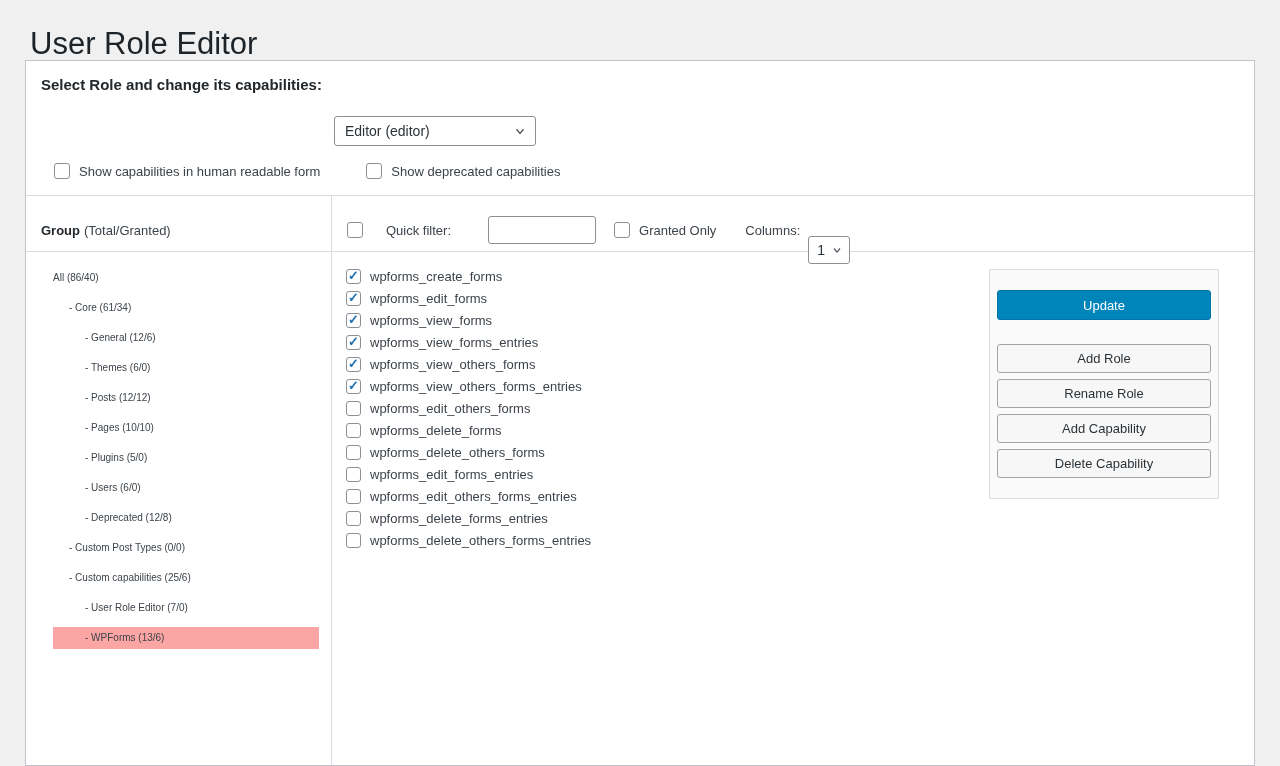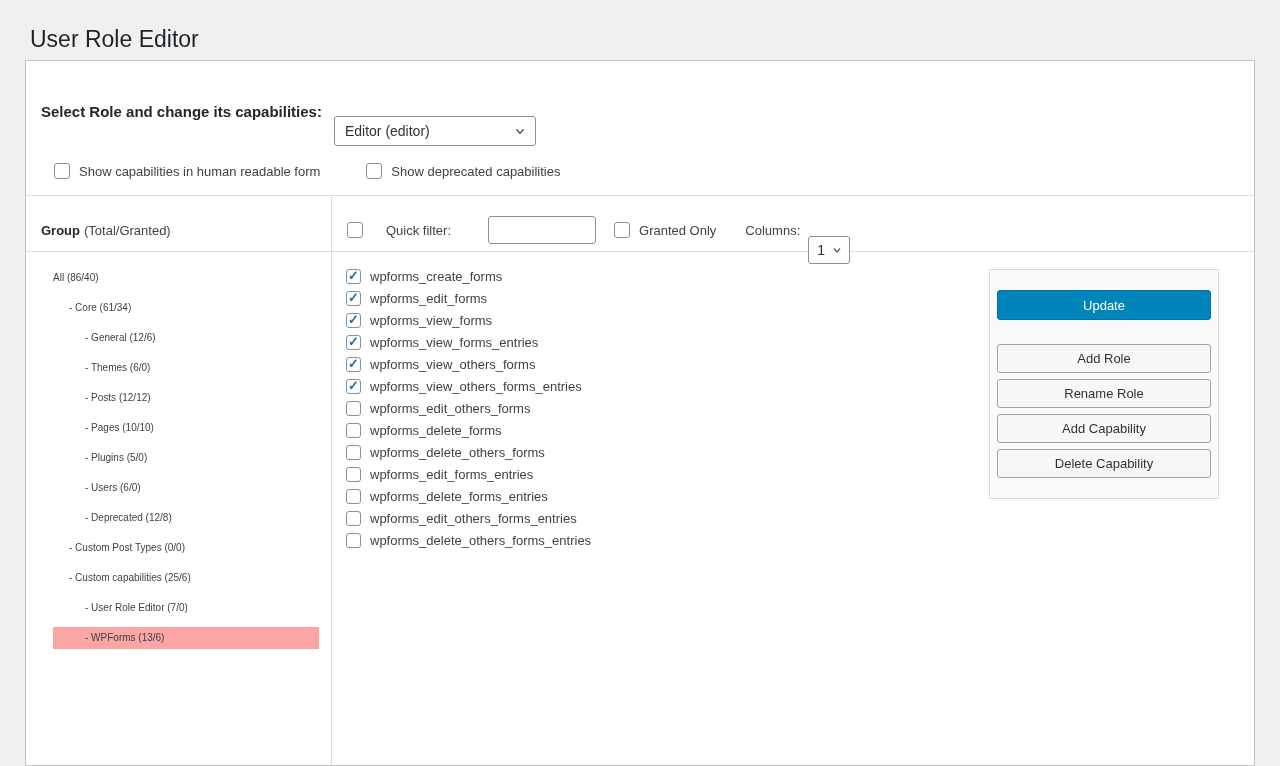--- a/index.html
+++ b/index.html
@@ -7,34 +7,34 @@
   body {
     width:1280px; height:766px;
     background:#f0f0f1;
     font-family:"Liberation Sans", sans-serif;
     color:#3c434a;
   }
   .page { position:relative; width:1280px; height:766px; }
 
   .page-title {
     position:absolute; left:30px; top:26px;
-    font-size:23px; font-weight:400; color:#1d2327;
+    font-size:31px; font-weight:400; color:#1d2327;
   }
 
   .panel {
     position:absolute; left:25px; top:60px;
     width:1230px; height:706px;
     background:#ffffff;
     border:1px solid #c3c4c7;
     display:flex; flex-direction:column;
   }
 
   
   .role-row {
-    display:flex; align-items:center; gap:12px;
+    display:flex; gap:12px;
     padding:15px 15px 0 15px;
   }
   .role-label { font-size:15px; font-weight:700; color:#23282d; }
   .select {
     height:30px; background:#fff;
     border:1px solid #8c8f94; border-radius:3px;
     display:inline-flex; align-items:center; justify-content:space-between;
     padding:0 8px 0 10px; font-size:14px; color:#2c3338;
     cursor:pointer; gap:10px;margin-top:40px;
   }
@@ -249,25 +249,25 @@
           <label class="cap-row">
             <span class="checkbox"></span>
             <span>wpforms_delete_others_forms</span>
           </label>
           <label class="cap-row">
             <span class="checkbox"></span>
             <span>wpforms_edit_forms_entries</span>
           </label>
           <label class="cap-row">
             <span class="checkbox"></span>
+            <span>wpforms_edit_others_forms_entries</span>
+          </label>
+          <label class="cap-row">
+            <span class="checkbox"></span>
             <span>wpforms_delete_forms_entries</span>
-          </label>
-          <label class="cap-row">
-            <span class="checkbox"></span>
-            <span>wpforms_edit_others_forms_entries</span>
           </label>
           <label class="cap-row">
             <span class="checkbox"></span>
             <span>wpforms_delete_others_forms_entries</span>
           </label>
         </div>
 
         <div class="actions">
           <button class="btn primary">Update</button>
           <button class="btn">Add Role</button>

